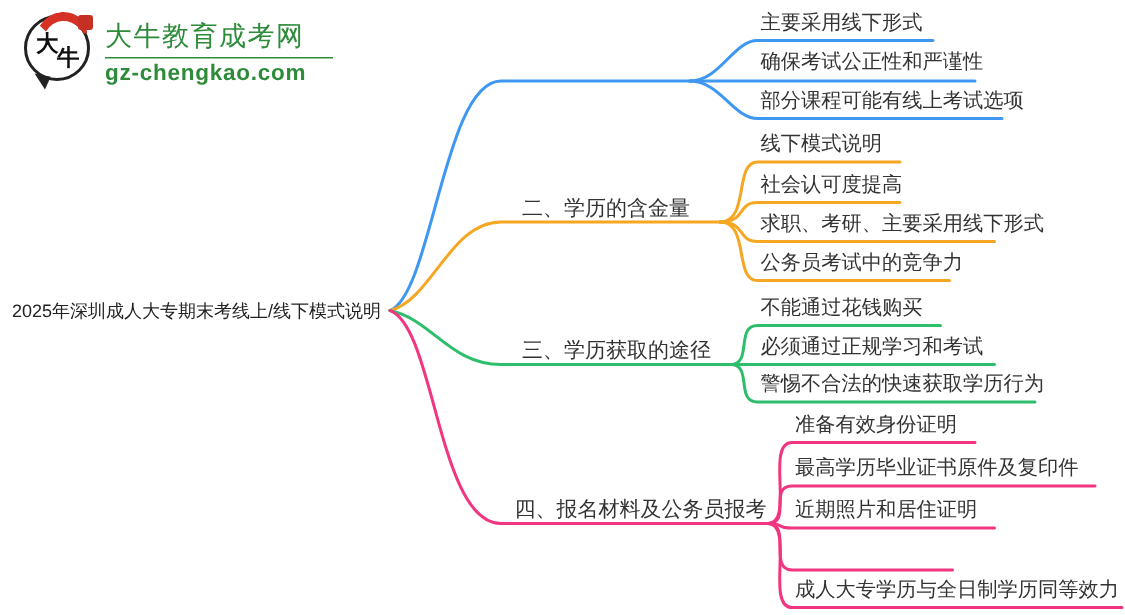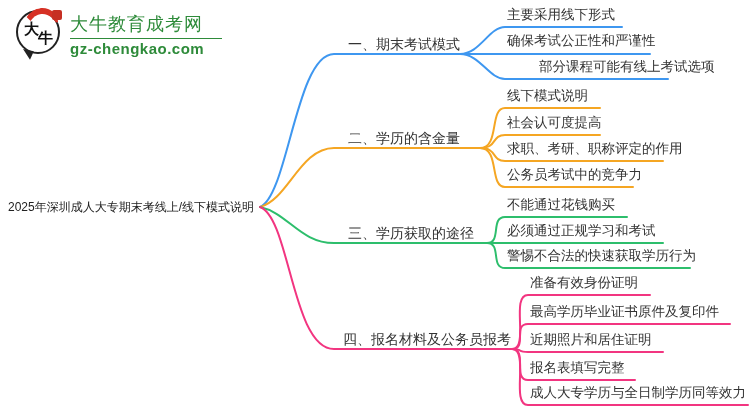--- a/index.html
+++ b/index.html
@@ -88,37 +88,35 @@
     </div>
     <div class="logo-text">
       <div class="logo-title" style="color:#2e8b3a">大牛教育成考网</div>
       <div class="logo-sep" style="background:#2e8b3a"></div>
       <div class="logo-sub" style="color:#2e8b3a">gz-chengkao.com</div>
     </div>
   </div>
 
   <div class="node topic" style="left:8px;top:199px;">2025年深圳成人大专期末考线上/线下模式说明</div>
 
-  <div class="node branch-label" style="left:348px;top:36px;">一、期末考试模式</div>
   <div class="node branch-label" style="left:348px;top:130px;">二、学历的含金量</div>
   <div class="node branch-label" style="left:348px;top:225px;">三、学历获取的途径</div>
   <div class="node branch-label" style="left:343px;top:331px;">四、报名材料及公务员报考</div>
 
   <div class="node leaf-label" style="left:507px;top:6px;">主要采用线下形式</div>
   <div class="node leaf-label" style="left:507px;top:32px;">确保考试公正性和严谨性</div>
-  <div class="node leaf-label" style="left:507px;top:58px;margin-left:32px;">部分课程可能有线上考试选项</div>
+  <div class="node leaf-label" style="left:507px;top:58px;">部分课程可能有线上考试选项</div>
 
   <div class="node leaf-label" style="left:507px;top:87px;">线下模式说明</div>
   <div class="node leaf-label" style="left:507px;top:114px;">社会认可度提高</div>
-  <div class="node leaf-label" style="left:507px;top:140px;">求职、考研、职称评定的作用</div>
+  <div class="node leaf-label" style="left:507px;top:140px;">求职、考研、主要采用线下形式</div>
   <div class="node leaf-label" style="left:507px;top:166px;">公务员考试中的竞争力</div>
 
   <div class="node leaf-label" style="left:507px;top:196px;">不能通过花钱购买</div>
   <div class="node leaf-label" style="left:507px;top:222px;">必须通过正规学习和考试</div>
   <div class="node leaf-label" style="left:507px;top:247px;">警惕不合法的快速获取学历行为</div>
 
   <div class="node leaf-label" style="left:530px;top:274px;">准备有效身份证明</div>
   <div class="node leaf-label" style="left:530px;top:303px;">最高学历毕业证书原件及复印件</div>
   <div class="node leaf-label" style="left:530px;top:331px;">近期照片和居住证明</div>
-  <div class="node leaf-label" style="left:530px;top:359px;">报名表填写完整</div>
   <div class="node leaf-label" style="left:530px;top:384px;">成人大专学历与全日制学历同等效力</div>
 
 </div>
 
 </body></html>

